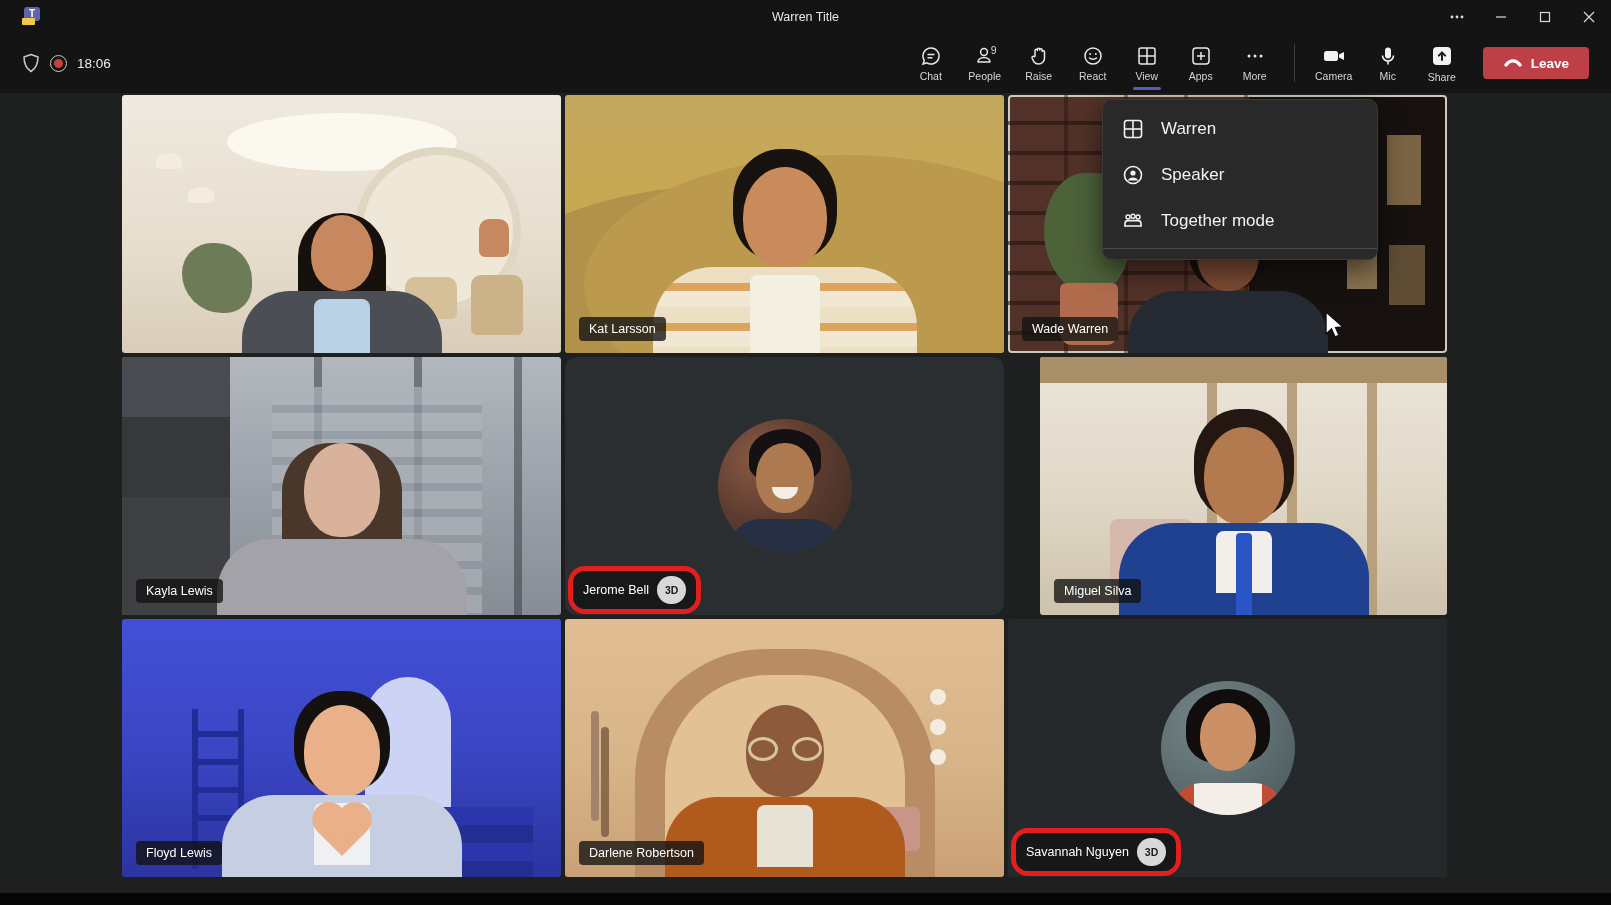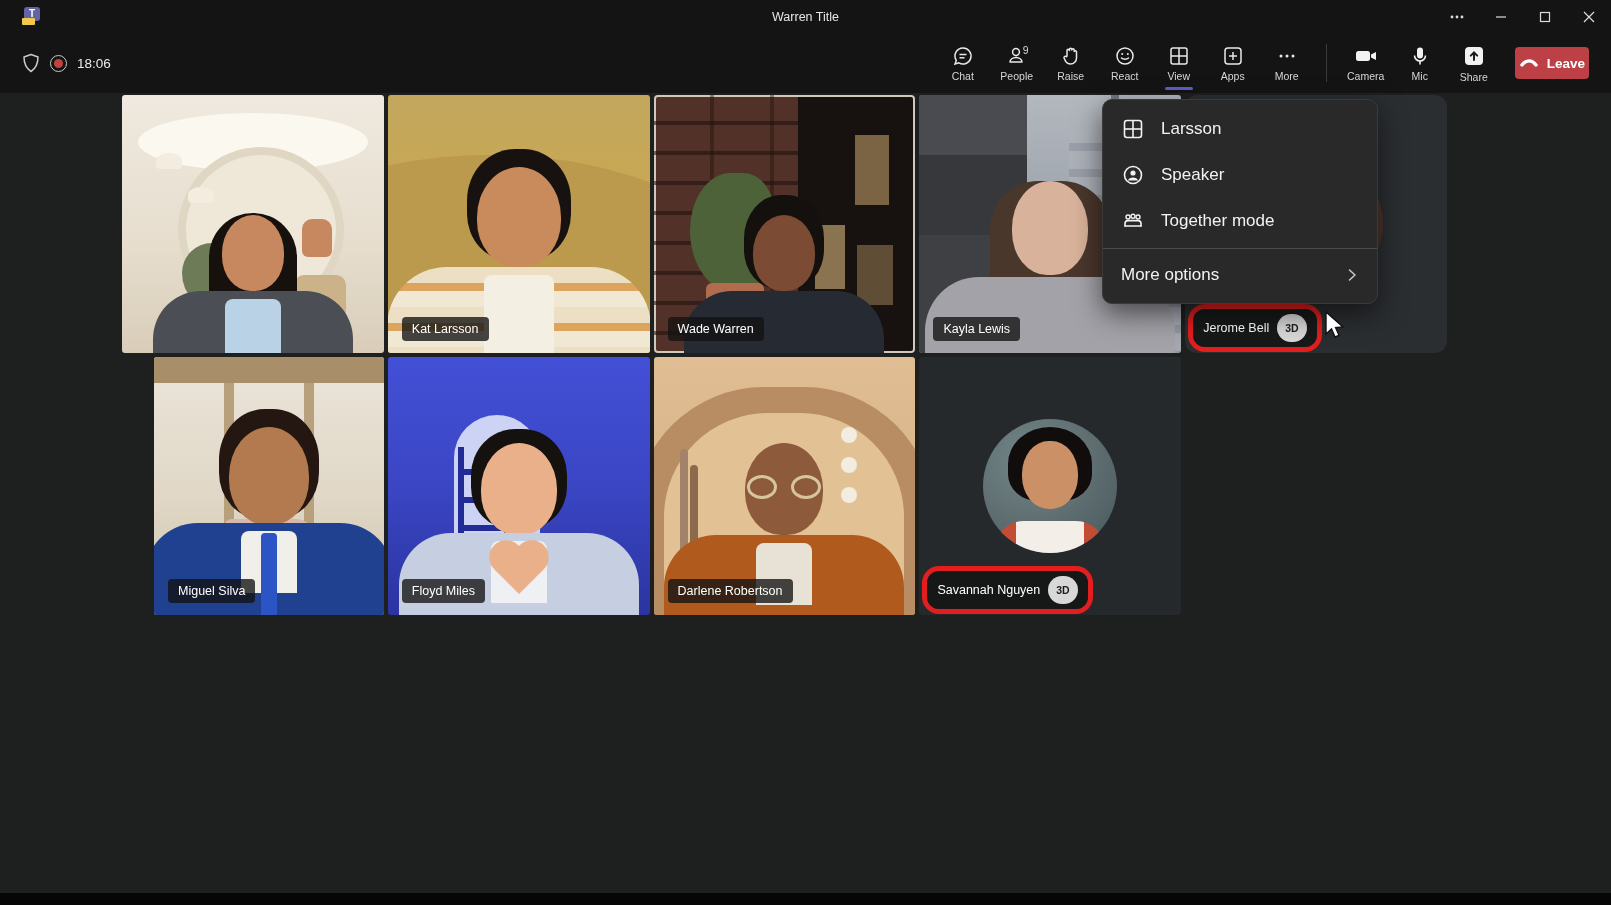--- a/index.html
+++ b/index.html
@@ -22,27 +22,27 @@
   .rec-dot { width:17px; height:17px; border:1.6px solid #c9c9c9; border-radius:50%; display:flex; align-items:center; justify-content:center; }
   .rec-dot i { width:9px; height:9px; background:#C4423C; border-radius:50%; display:block; }
   .timer { font-size:13.5px; color:#ececec; }
   .tb-group { position:absolute; right:22px; top:0; height:60px; display:flex; align-items:center; }
   .tb-btn { width:54px; height:56px; display:flex; flex-direction:column; align-items:center; justify-content:center; gap:3px; position:relative; border-radius:4px; }
   .tb-btn svg { display:block; }
   .tb-label { font-size:10.5px; color:#d6d6d6; }
   .tb-btn .count { position:absolute; top:9px; left:33px; font-size:10.5px; color:#d6d6d6; }
   .tb-btn.active::after { content:""; position:absolute; left:13px; bottom:1px; width:28px; height:3px; border-radius:2px; background:#5B5FC7; }
   .tb-sep { width:1px; height:38px; background:#3c3c3c; margin:0 12px; }
-  .leave-btn { height:32px; margin-left:14px; padding:0 4px; background:#BC4045; border-radius:4px; display:flex; align-items:center; gap:8px; font-size:13.5px; font-weight:bold; color:#fff; }
+  .leave-btn { height:32px; margin-left:14px; padding:0 20px; background:#BC4045; border-radius:4px; display:flex; align-items:center; gap:8px; font-size:13.5px; font-weight:bold; color:#fff; }
 
   
   .stage { position:absolute; left:0; top:93px; width:1611px; height:800px; background:#1e1f1f; }
   .bottombar { position:absolute; left:0; bottom:0; width:1611px; height:12px; background:#060606; }
   .grid { position:absolute; left:122px; top:2px; width:1325px; height:782px;
-          display:grid; grid-template-columns:repeat(5,1fr); grid-template-rows:repeat(3,1fr); gap:4px; }
+          display:grid; grid-template-columns:repeat(3,1fr); grid-template-rows:repeat(3,1fr); gap:4px; }
   .tile { position:relative; border-radius:3px; overflow:hidden; background:#2a2d30; }
   .tile.speaking { box-shadow:0 0 0 2px #cfc9bd inset; border-radius:4px; }
 
   .name-tag { position:absolute; left:14px; bottom:12px; background:rgba(18,18,18,0.78); color:#fff; font-size:12.5px;
               padding:5px 10px; border-radius:4px; display:flex; align-items:center; gap:8px; white-space:nowrap; z-index:6; }
   .name-tag span:empty { display:none; }
   .badge3d { background:#d8d8d8; color:#1c1c1c; font-size:10.5px; font-weight:bold; padding:8px 8px; border-radius:999px; }
   .annotated { left:8px; bottom:6px; box-shadow:0 0 0 5px #E31E1E; border-radius:12px; }
 
   
@@ -399,21 +399,21 @@
       <div class="arch"></div>
         <div class="ladder"></div>
         <div class="steps"></div>
       <div class="person">
           <div class="hair"></div>
           <div class="head"></div>
           <div class="body"></div>
         </div>
       <div class="heart"></div>
       <div class="name-tag">
-          <span>Floyd Miles</span>
+          <span>Floyd Lewis</span>
         </div>
     </div>
 
     <div class="tile t-desert">
       <div class="arch"></div>
       <div class="ball b1"></div>
         <div class="ball b2"></div>
         <div class="ball b3"></div>
       <div class="bench"></div>
         <div class="twig"></div>
@@ -446,44 +446,38 @@
 </div>
 <div class="bottombar"></div>
 
 <div class="view-menu">
   <div class="vm-item">
     <svg width="24" height="24" viewBox="0 0 24 24">
         <rect x="3.5" y="3.5" width="17" height="17" rx="2.5" fill="none" stroke="#f2f2f2" stroke-width="1.6"></rect>
         <line x1="12" y1="3.5" x2="12" y2="20.5" stroke="#f2f2f2" stroke-width="1.6"></line>
         <line x1="3.5" y1="12" x2="20.5" y2="12" stroke="#f2f2f2" stroke-width="1.6"></line>
       </svg>
-    <span>Larsson</span>
+    <span>Warren</span>
   </div>
   <div class="vm-item">
     <svg width="24" height="24" viewBox="0 0 24 24">
         <circle cx="12" cy="12" r="8.5" fill="none" stroke="#f2f2f2" stroke-width="1.6"></circle>
         <circle cx="12" cy="10" r="2.6" fill="#f2f2f2"></circle>
         <path d="M6.8 17.5 a5.6 4.6 0 0 1 10.4 0" fill="#f2f2f2"></path>
       </svg>
     <span>Speaker</span>
   </div>
   <div class="vm-item">
     <svg width="24" height="24" viewBox="0 0 24 24">
         <circle cx="7" cy="8" r="2" fill="none" stroke="#f2f2f2" stroke-width="1.4"></circle>
         <circle cx="12" cy="7.3" r="2" fill="none" stroke="#f2f2f2" stroke-width="1.4"></circle>
         <circle cx="17" cy="8" r="2" fill="none" stroke="#f2f2f2" stroke-width="1.4"></circle>
         <path d="M4 17 v-2.4 a3 3 0 0 1 3 -3 h10 a3 3 0 0 1 3 3 V17" fill="none" stroke="#f2f2f2" stroke-width="1.6" stroke-linecap="round"></path>
         <line x1="4" y1="17" x2="20" y2="17" stroke="#f2f2f2" stroke-width="1.6" stroke-linecap="round"></line>
       </svg>
     <span>Together mode</span>
   </div>
   <div class="vm-sep"></div>
-  <div class="vm-more">
-    <span>More options</span>
-    <svg width="14" height="14" viewBox="0 0 14 14">
-        <path d="M4.5 2 L10 7 L4.5 12" fill="none" stroke="#c8c8c8" stroke-width="1.6" stroke-linecap="round" stroke-linejoin="round"></path>
-      </svg>
-  </div>
 </div>
 
 <svg class="cursor" width="26" height="30" viewBox="0 0 26 30">
   <path d="M4 2 L4 24 L9.5 19 L13 27 L17 25.3 L13.6 17.6 L21 17 Z" fill="#fff" stroke="#111" stroke-width="1.4"></path>
 </svg>
 
 </body></html>

